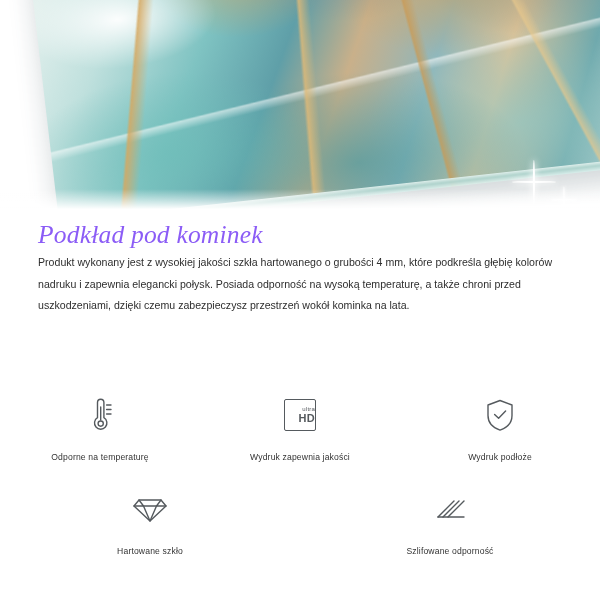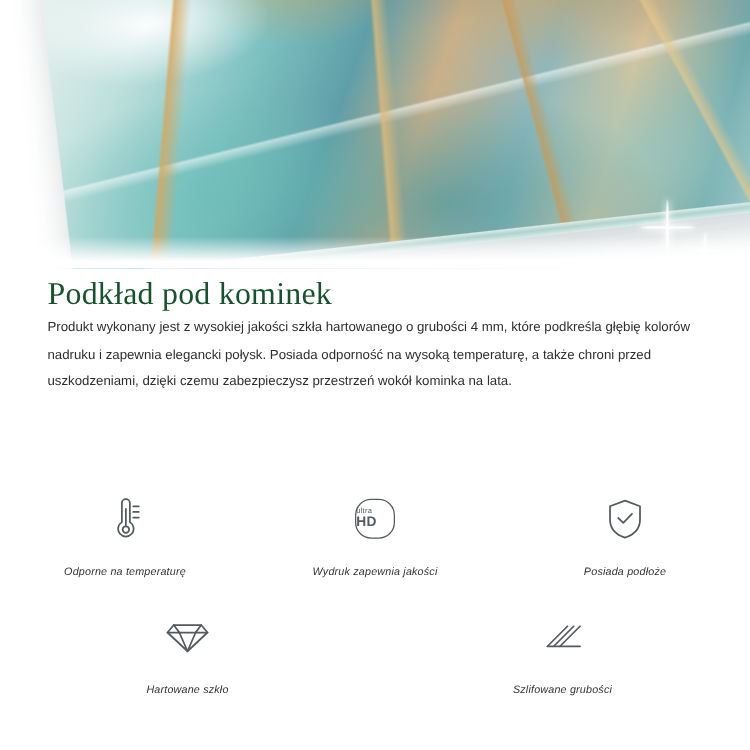--- a/index.html
+++ b/index.html
@@ -103,23 +103,24 @@
     position: absolute;
     left: 0;
     top: 218px;
     width: 600px;
   }
   .headline {
     margin: 0 38px;
     font-family: "Liberation Serif", serif;
     font-size: 25.5px;
     line-height: 34px;
-    color: #14532d;
+    color: #8b5cf6;
     font-weight: 400;
     letter-spacing: 0.2px;
+    font-style: italic;
   }
   .headline .line2 { display: block; }
   .paragraph {
     margin: 0 38px 0 38px;
     font-size: 10.6px;
     line-height: 21.5px;
     color: #2e2e2e;
     max-width: 534px;
   }
 
@@ -146,37 +147,36 @@
     display: flex;
     align-items: center;
     justify-content: center;
   }
   .feature-label {
     margin-top: 14px;
     font-size: 8.6px;
     color: #333333;
     text-align: center;
     letter-spacing: 0.15px;
-    font-style: italic;
   }
   .icon-stroke {
     stroke: #555a5e;
     fill: none;
     stroke-width: 1.4;
     stroke-linecap: round;
     stroke-linejoin: round;
   }
   .hd-box {
     width: 30px;
     height: 30px;
     border: 1.4px solid #555a5e;
-    border-radius: 13px;
+    border-radius: 2px;
     display: flex;
     flex-direction: column;
-    align-items: flex-start;
+    align-items: flex-end;
     justify-content: center;
     color: #555a5e;
   }
   .hd-ultra { font-size: 6px; line-height: 6px; letter-spacing: 0.2px; }
   .hd-hd { font-size: 11px; line-height: 12px; font-weight: bold; letter-spacing: 0.3px; }
 </style>
 </head>
 <body>
 
 <div class="page">
@@ -230,21 +230,21 @@
 
       <div class="feature">
         <div class="feature-icon">
           <svg width="36" height="38" viewBox="0 0 36 38" aria-hidden="true">
             <g class="icon-stroke">
               <path d="M18 4.5 30 9v10.5c0 7.2-5 12.2-12 14.6-7-2.4-12-7.4-12-14.6V9z"></path>
               <polyline points="12.6,18.4 16.6,22.3 23.6,15.1"></polyline>
             </g>
           </svg>
         </div>
-        <div class="feature-label">Posiada podłoże</div>
+        <div class="feature-label">Wydruk podłoże</div>
       </div>
 
     </div>
 
     <div class="feature-row row2">
 
       <div class="feature">
         <div class="feature-icon">
           <svg width="38" height="34" viewBox="0 0 38 34" aria-hidden="true">
             <g class="icon-stroke">
@@ -263,19 +263,19 @@
         <div class="feature-icon">
           <svg width="36" height="32" viewBox="0 0 36 32" aria-hidden="true">
             <g class="icon-stroke">
               <path d="M6 24 22 8"></path>
               <path d="M11 24 27 8"></path>
               <path d="M16 24 32 8"></path>
               <path d="M6 24h26"></path>
             </g>
           </svg>
         </div>
-        <div class="feature-label">Szlifowane grubości</div>
+        <div class="feature-label">Szlifowane odporność</div>
       </div>
 
 
     </div>
   </div>
 </div>
 
 </body></html>

